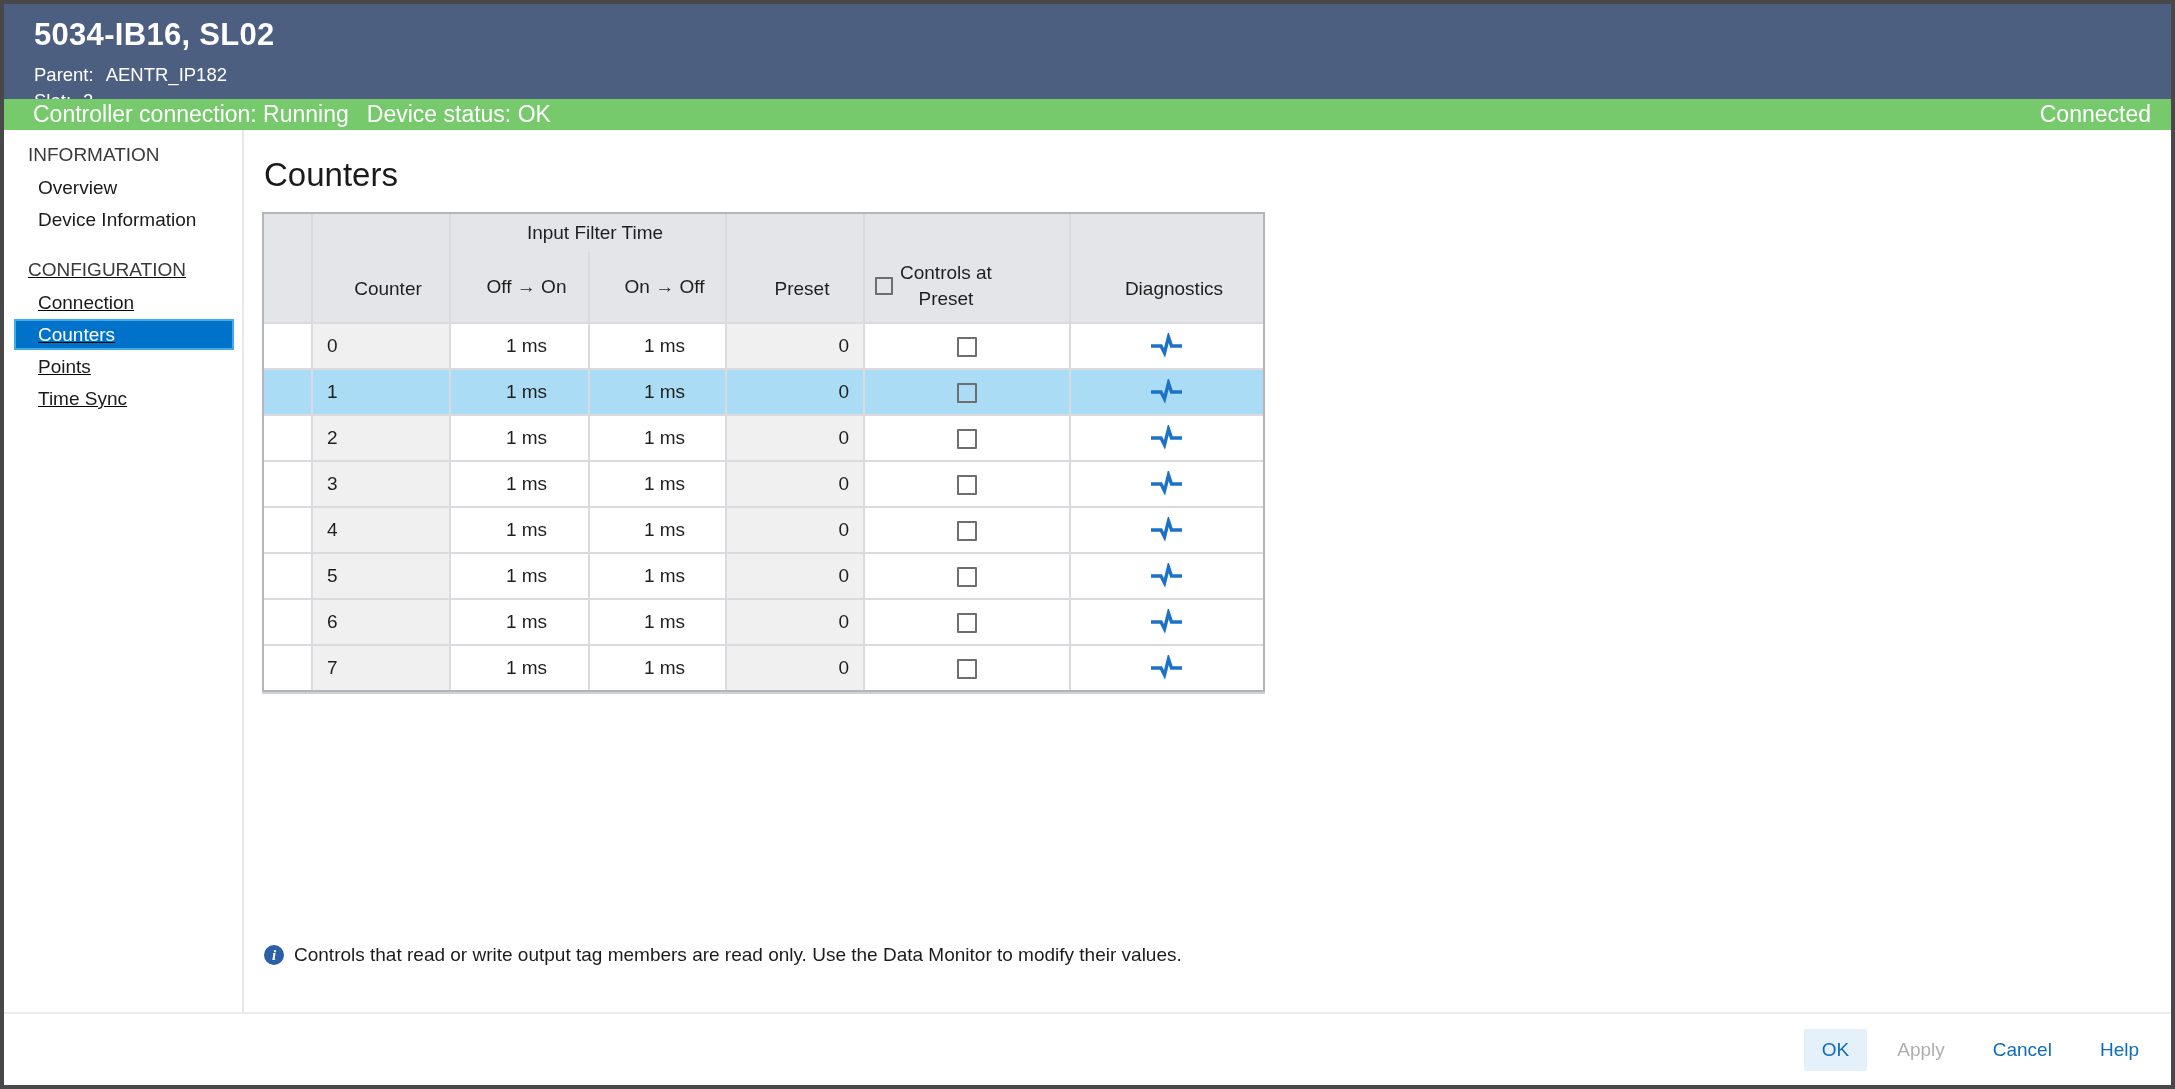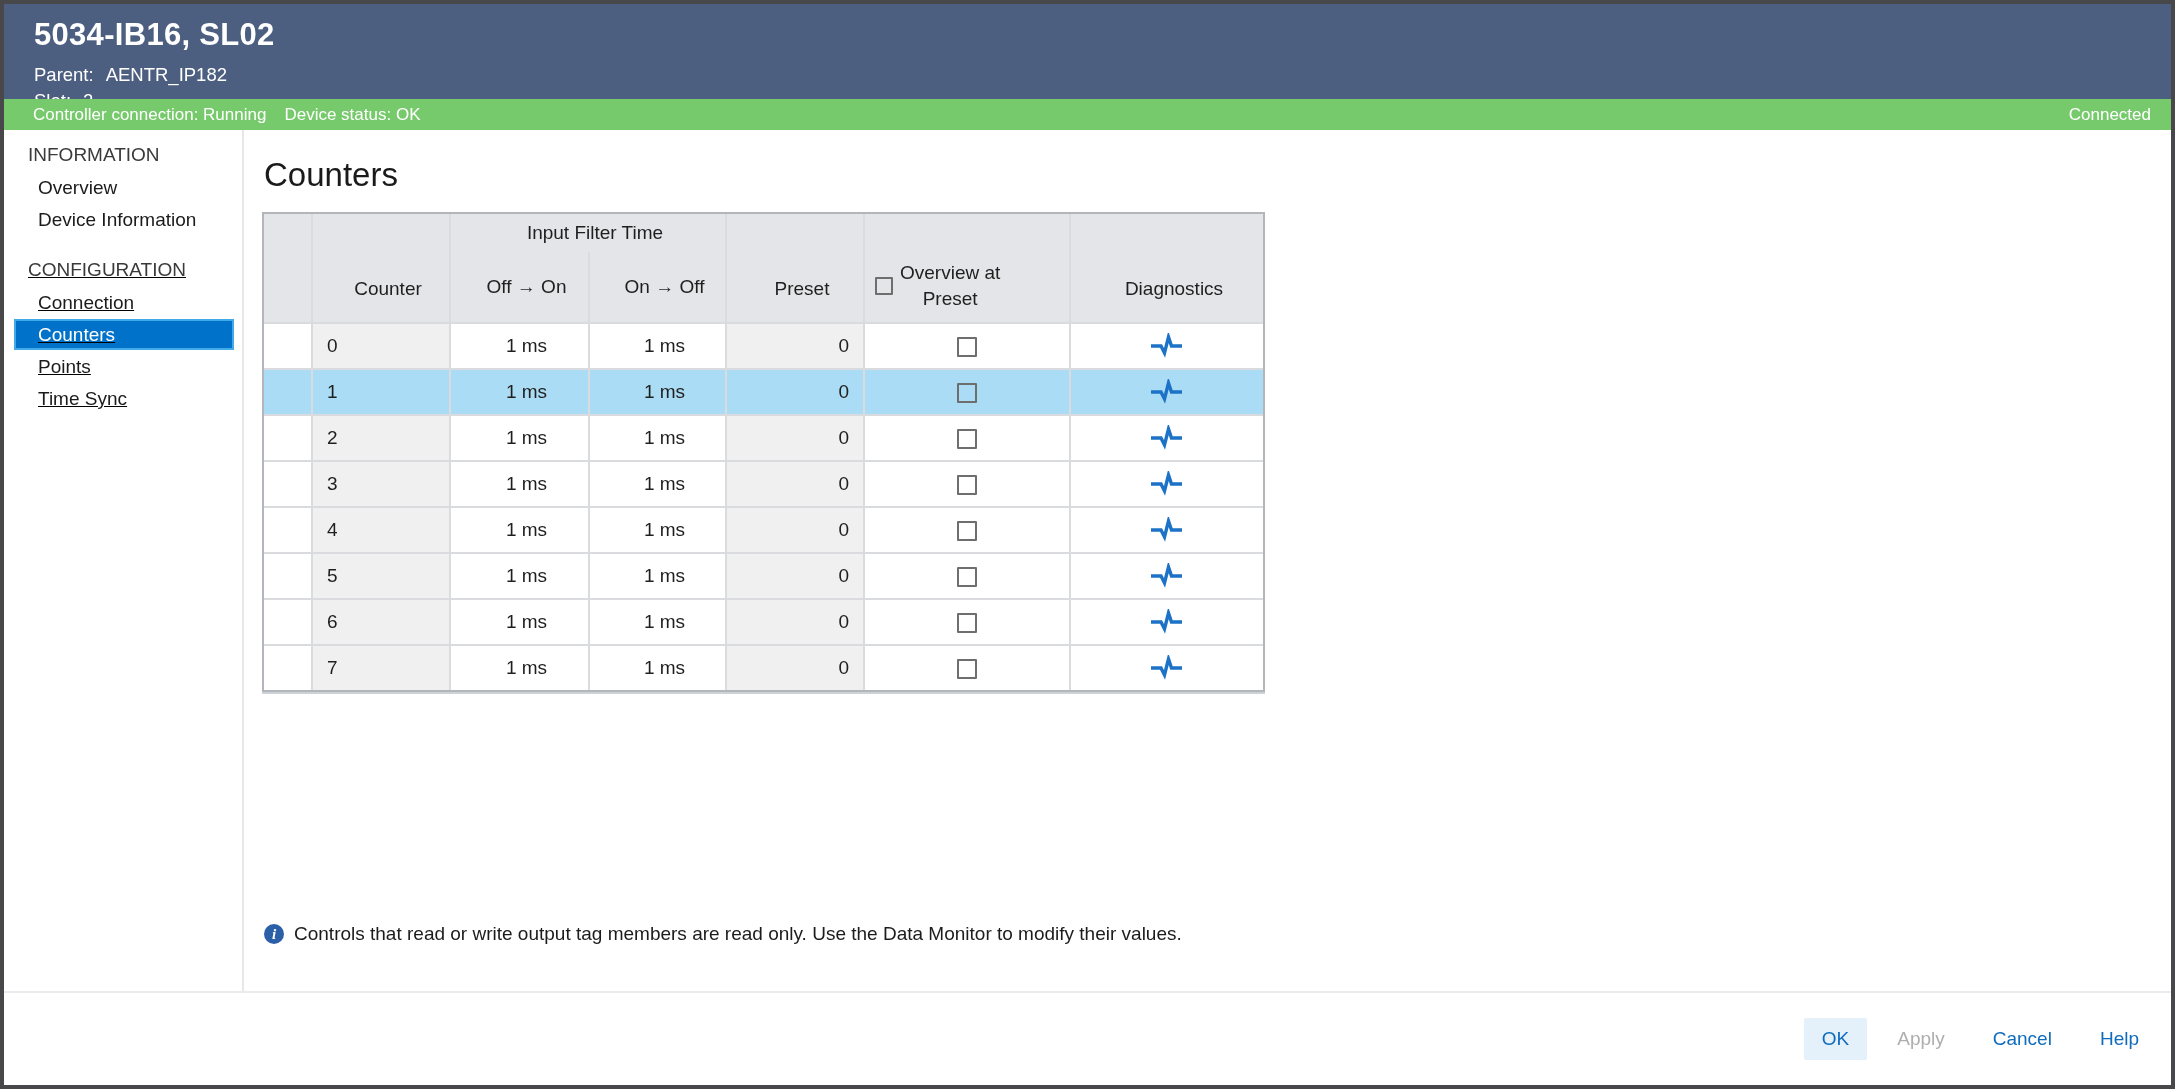--- a/index.html
+++ b/index.html
@@ -23,21 +23,21 @@
   body{font-family:"Liberation Sans","DejaVu Sans",sans-serif;background:#fff;}
   .window{width:2175px;height:1089px;border:4px solid var(--window-border);display:flex;flex-direction:column;background:#fff;overflow:hidden;}
 
   
   .titlebar{height:95px;flex:0 0 auto;background:var(--header-bg);color:#fff;padding:13px 0 0 30px;}
   .titlebar .title{font-size:31px;font-weight:700;letter-spacing:.3px;margin-bottom:9px;}
   .meta-line{font-size:18.5px;line-height:26px;}
   .meta-line .meta-value{margin-left:12px;}
 
   
-  .statusbar{height:31px;flex:0 0 auto;background:var(--status-green);color:#fff;display:flex;align-items:center;padding:0 20px 0 29px;font-size:17px;}
+  .statusbar{height:31px;flex:0 0 auto;background:var(--status-green);color:#fff;display:flex;align-items:center;padding:0 20px 0 29px;font-size:23px;}
   .statusbar .gap{width:18px;}
   .statusbar .spacer{flex:1;}
 
   
   .body{flex:1;display:flex;min-height:0;background:#fff;}
   .sidebar{width:240px;flex:0 0 auto;border-right:2px solid #e7e7e7;padding-top:8px;font-size:19px;}
   .nav-section + .nav-section{margin-top:18px;text-decoration:underline;}
   .nav-section-header{padding:4px 0 4px 24px;color:#3a3a3a;line-height:25px;}
   .nav-item{height:31px;margin:1px 8px 1px 10px;padding-left:24px;display:flex;align-items:center;color:#1b1b1b;line-height:31px;}
   .nav-item.selected{background:var(--nav-selected-bg);border:2px solid var(--nav-selected-border);color:#fff;padding-left:22px;}
@@ -67,21 +67,21 @@
   .checkbox{display:inline-block;width:20px;height:20px;border:2px solid #6e6e6e;background:transparent;border-radius:1px;vertical-align:middle;}
   .checkbox.small{width:18px;height:18px;flex:0 0 auto;}
   .pulse{vertical-align:middle;}
   .pulse polyline{fill:none;stroke:var(--pulse-icon);stroke-width:3.4;}
 
   
   .note{position:absolute;left:20px;bottom:46px;display:flex;align-items:center;gap:10px;font-size:19px;color:#1c1c1c;white-space:nowrap;}
   .info-icon{width:20px;height:20px;flex:0 0 auto;border-radius:50%;background:var(--info-icon);color:#fff;display:inline-flex;align-items:center;justify-content:center;font-family:"Liberation Serif","DejaVu Serif",serif;font-style:italic;font-weight:700;font-size:15px;line-height:1;}
 
   
-  .footer{height:94px;flex:0 0 auto;border-top:2px solid #e9ebee;background:#fff;display:flex;align-items:center;justify-content:flex-end;gap:12px;padding-right:14px;}
+  .footer{height:73px;flex:0 0 auto;border-top:2px solid #e9ebee;background:#fff;display:flex;align-items:center;justify-content:flex-end;gap:12px;padding-right:14px;}
   .btn{font-family:inherit;font-size:19px;color:var(--accent-blue);background:none;border:none;padding:9px 18px;border-radius:2px;line-height:24px;}
   .btn.primary{background:#e4f0fa;}
   .btn.disabled{color:var(--disabled-text);}
 </style>
 </head>
 <body>
 
 <div class="window">
 
   <header class="titlebar">
@@ -140,21 +140,21 @@
           <thead>
             <tr class="hdr-top">
               <th rowspan="2"></th>
               <th rowspan="2" class="rspan bl">Counter</th>
               <th colspan="2" class="group bl">Input Filter Time</th>
               <th rowspan="2" class="rspan bl">Preset</th>
               <th rowspan="2" class="rollover-h bl">
                 <div class="rollover-head">
                   <span class="checkbox small"></span>
                   <span class="lines">
-                    <span>Overview at</span><br>
+                    <span>Controls at</span><br>
                     <span>Preset</span>
                   </span>
                 </div>
               </th>
               <th rowspan="2" class="rspan bl">Diagnostics</th>
             </tr>
             <tr class="hdr-sub">
               <th class="subcol bl">Off → On</th>
               <th class="subcol bl">On → Off</th>
             </tr>

